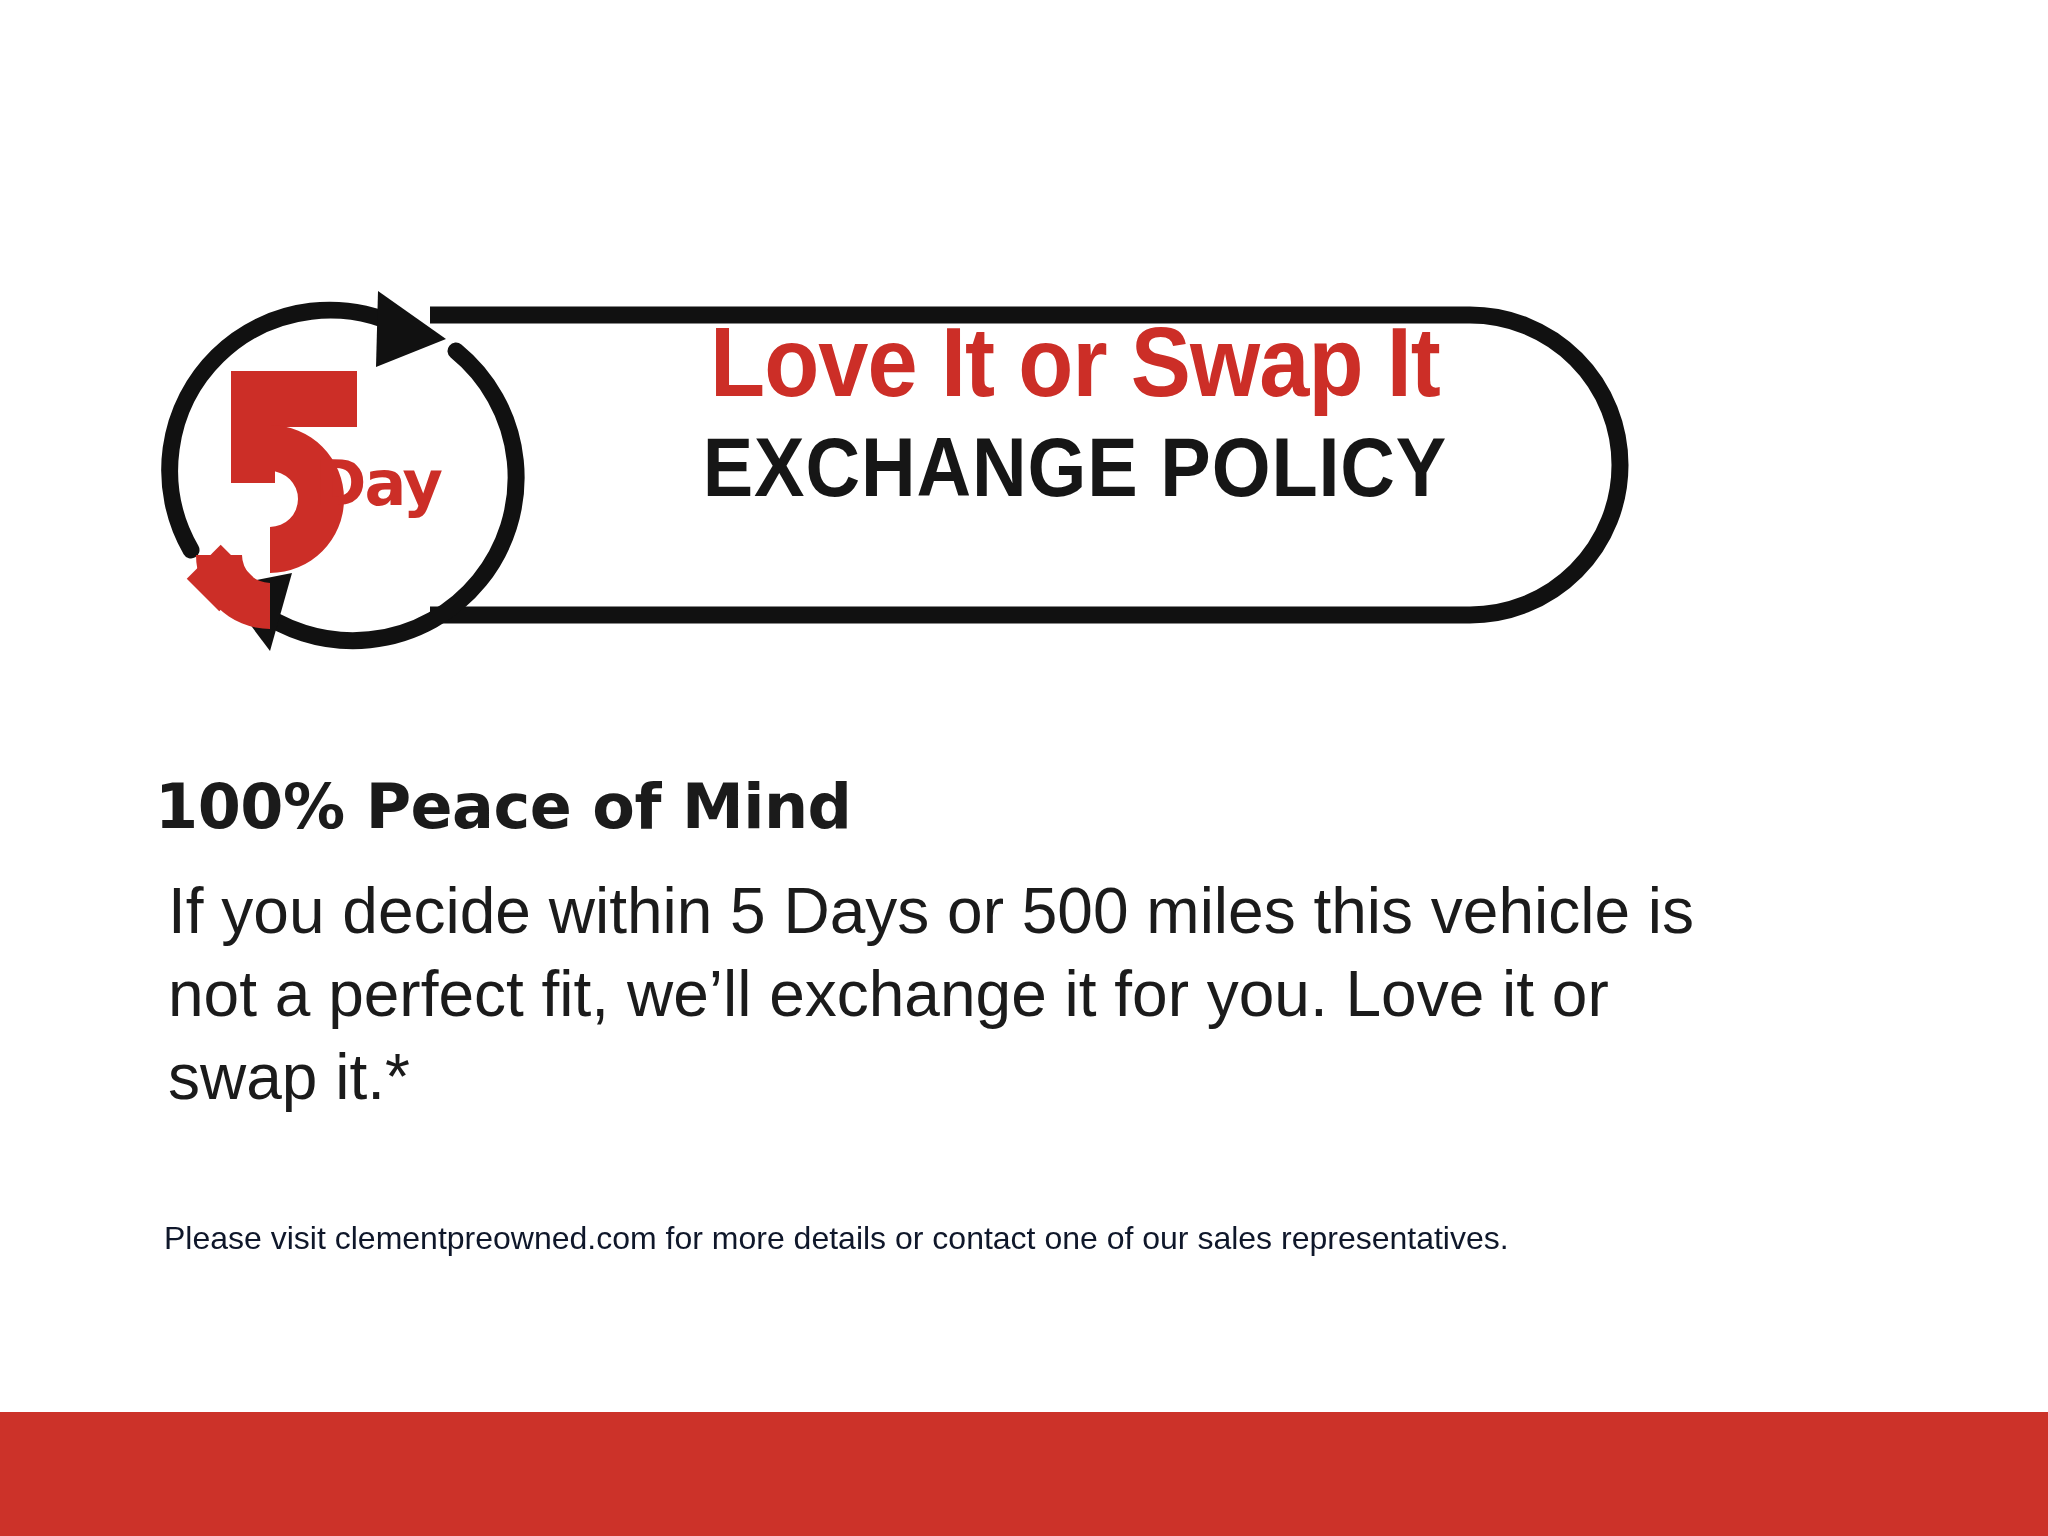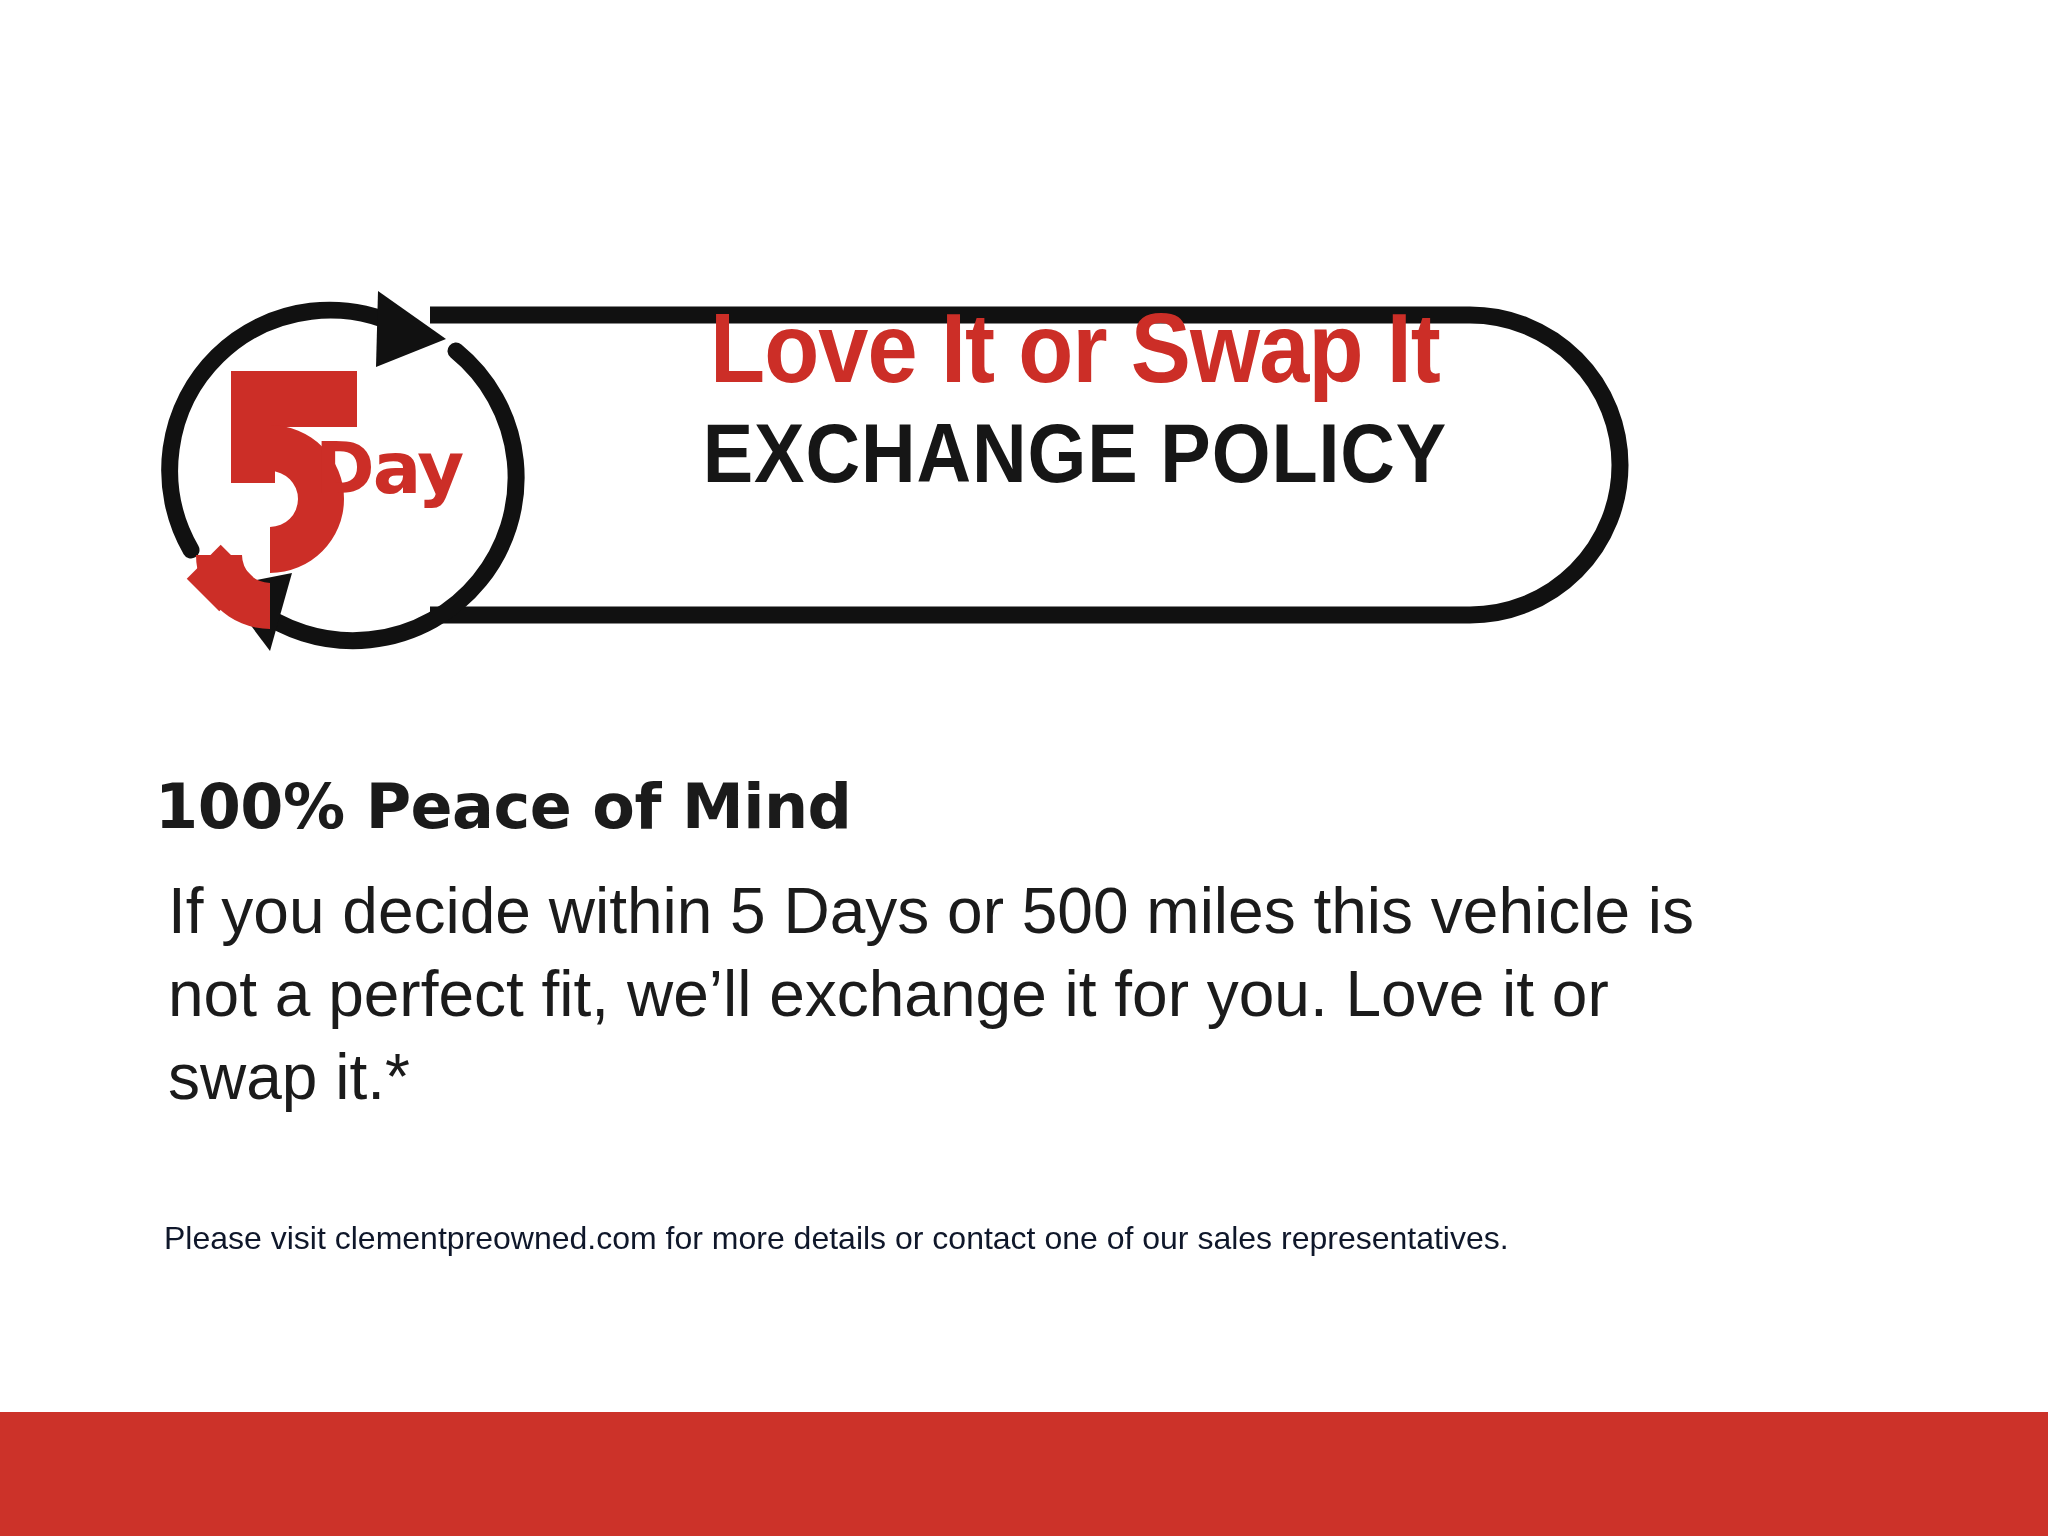--- a/index.html
+++ b/index.html
@@ -31,21 +31,21 @@
     left: 0;
     top: 0;
     width: 1540px;
     height: 420px;
     overflow: visible;
   }
 
   .badge-text {
     position: absolute;
     left: 430px;
-    top: 44px;
+    top: 58px;
     width: 1030px;
     text-align: center;
   }
   .badge-title {
     font-family: "Liberation Sans Narrow", "Liberation Sans", sans-serif;
     font-weight: bold;
     font-size: 98px;
     line-height: 1.0;
     letter-spacing: -1px;
     color: #CC2E27;
@@ -71,24 +71,24 @@
     position: absolute;
     left: 40px;
     top: 95px;
     width: 300px;
     height: 200px;
     color: #CC2E27;
   }
   .day-word {
     position: absolute;
     left: 145px;
-    top: 82px;
+    top: 103px;
     font-family: "DejaVu Sans", sans-serif;
     font-weight: bold;
-    font-size: 72px;
+    font-size: 62px;
     line-height: 1;
     color: #CC2E27;
     letter-spacing: -2px;
   }
 
   
   .headline {
     position: absolute;
     left: 155px;
     top: 745px;

